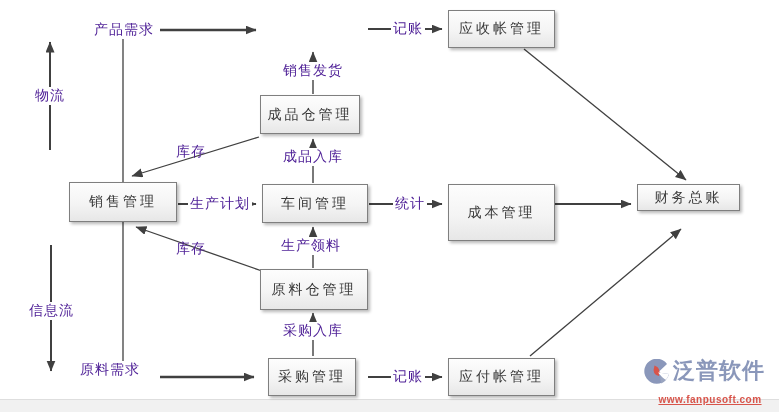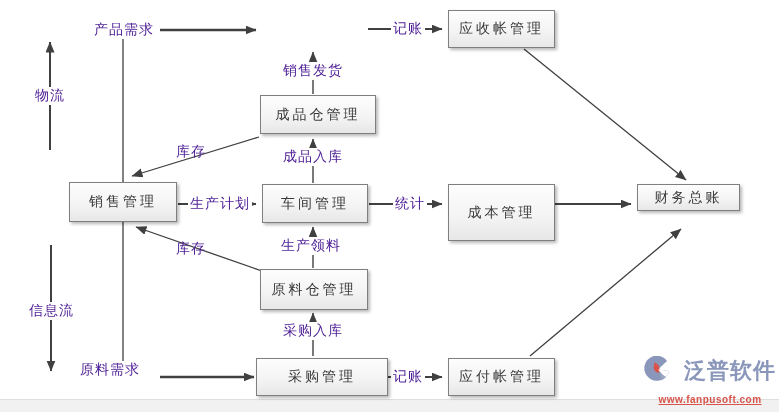--- a/index.html
+++ b/index.html
@@ -18,21 +18,21 @@
     position:absolute;font-size:14px;letter-spacing:1px;color:#4c1d95;
     background:#ffffff;padding:0 2px;z-index:2;line-height:18px;white-space:nowrap;
   }
   .elabel.transparent{background:transparent;}
   #arrows{position:absolute;left:0;top:0;z-index:1;}
   #bottom-bar{
     position:absolute;left:0;top:399px;width:779px;height:13px;
     background:#f1f1f1;border-top:1px solid #dedede;z-index:0;
   }
   #watermark{position:absolute;left:644px;top:356px;z-index:4;width:132px;}
-  #brand-row{display:flex;align-items:flex-start;gap:11px;}
+  #brand-row{display:flex;align-items:flex-end;}
   #brand-text{
     font-size:22px;font-weight:bold;color:#8a97ba;letter-spacing:1px;
     font-family:"Liberation Serif","DejaVu Serif",serif;
   }
   #brand-url{
     font-size:10px;font-weight:bold;color:#d8544a;letter-spacing:0.5px;
     text-decoration:underline;margin-top:8px;text-align:center;
     font-family:"Liberation Sans","DejaVu Sans",sans-serif;
   }
 </style>
@@ -70,27 +70,27 @@
     <line x1="313" y1="356" x2="313" y2="313" stroke="#404040" stroke-width="1.4" marker-end="url(#arw)"></line>
 
     <line x1="259" y1="137" x2="132" y2="176" stroke="#404040" stroke-width="1.3" marker-end="url(#arw)"></line>
     <line x1="262" y1="271" x2="136" y2="227" stroke="#404040" stroke-width="1.3" marker-end="url(#arw)"></line>
 
     <line x1="524" y1="49" x2="686" y2="180" stroke="#404040" stroke-width="1.3" marker-end="url(#arw)"></line>
     <line x1="530" y1="356" x2="681" y2="229" stroke="#404040" stroke-width="1.3" marker-end="url(#arw)"></line>
   </svg>
 
   <div class="node" style="left:448px;top:10px;width:107px;height:38px">应收帐管理</div>
-  <div class="node" style="left:260px;top:95px;width:116px;height:39px">成品仓管理</div>
+  <div class="node" style="left:260px;top:95px;width:100px;height:39px">成品仓管理</div>
   <div class="node" style="left:69px;top:182px;width:108px;height:40px">销售管理</div>
   <div class="node" style="left:262px;top:184px;width:106px;height:39px">车间管理</div>
   <div class="node" style="left:448px;top:184px;width:107px;height:57px">成本管理</div>
   <div class="node" style="left:637px;top:184px;width:103px;height:27px">财务总账</div>
   <div class="node" style="left:260px;top:269px;width:108px;height:41px">原料仓管理</div>
-  <div class="node" style="left:256px;top:358px;width:132px;height:38px">采购管理</div>
+  <div class="node" style="left:268px;top:358px;width:88px;height:38px">采购管理</div>
   <div class="node" style="left:448px;top:358px;width:107px;height:38px">应付帐管理</div>
 
   <div class="elabel" style="left:92px;top:21px">产品需求</div>
   <div class="elabel" style="left:281px;top:62px">销售发货</div>
   <div class="elabel transparent" style="left:174px;top:143px">库存</div>
   <div class="elabel" style="left:281px;top:148px">成品入库</div>
   <div class="elabel" style="left:188px;top:195px">生产计划</div>
   <div class="elabel" style="left:391px;top:20px">记账</div>
   <div class="elabel" style="left:393px;top:195px">统计</div>
   <div class="elabel transparent" style="left:174px;top:240px">库存</div>

